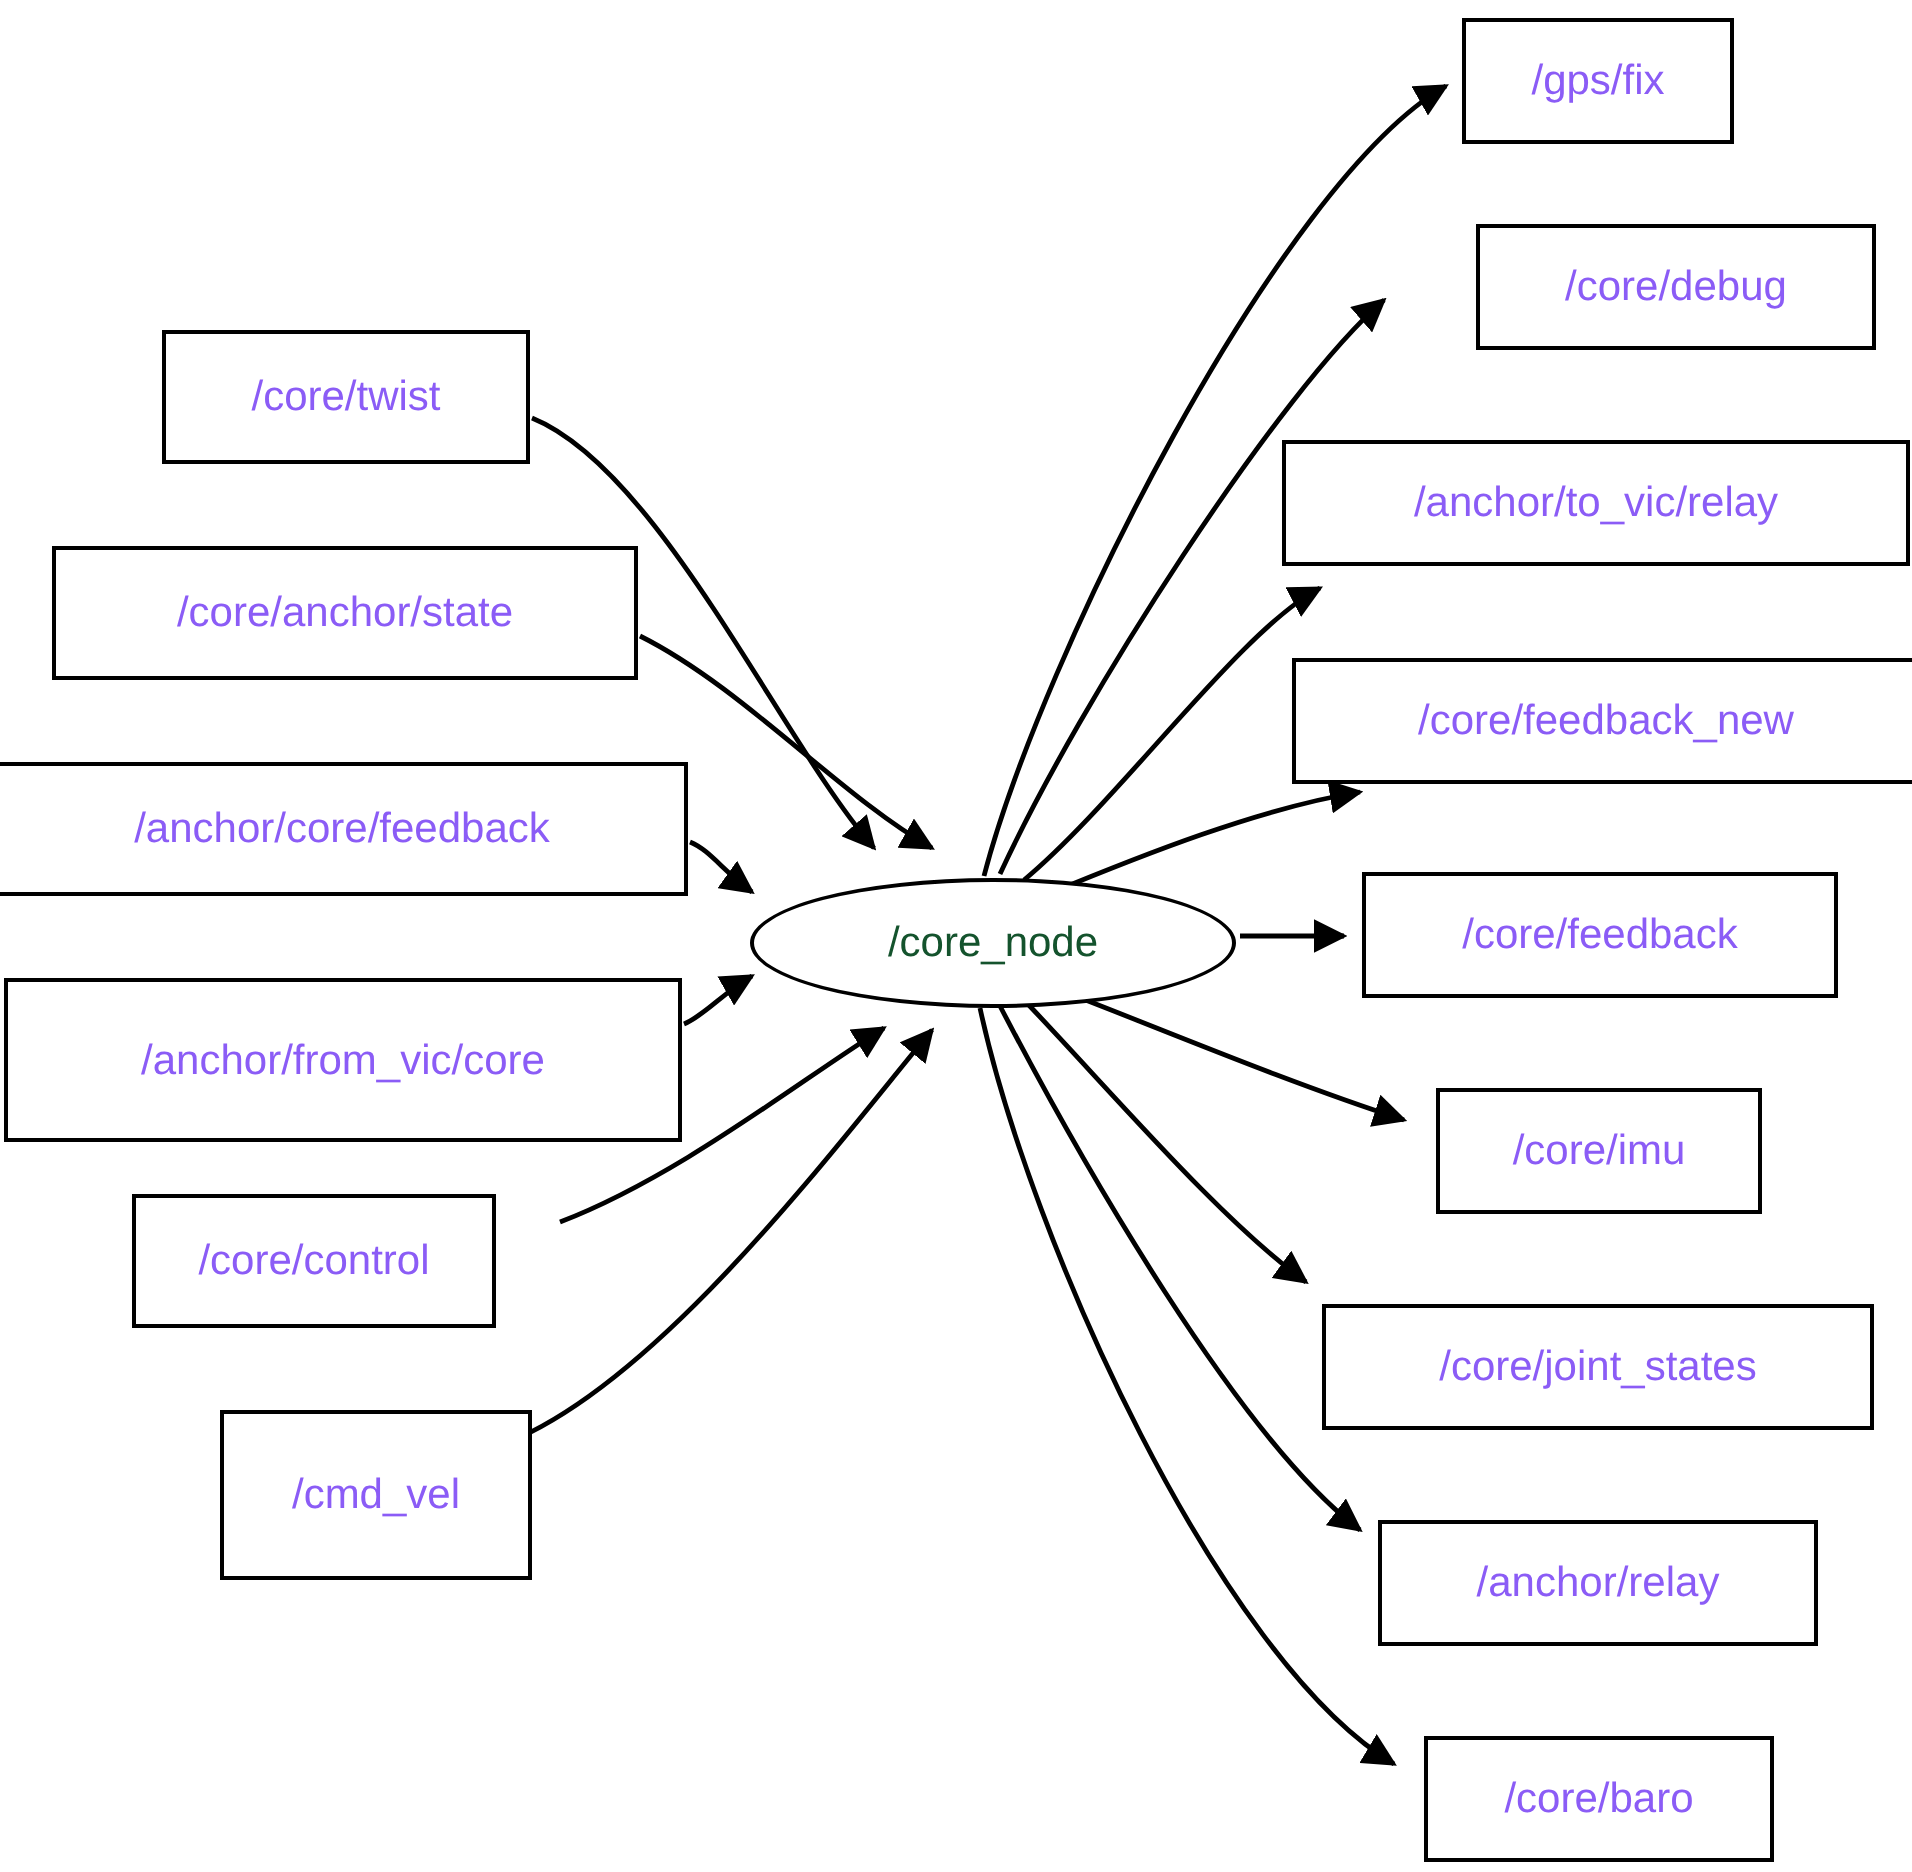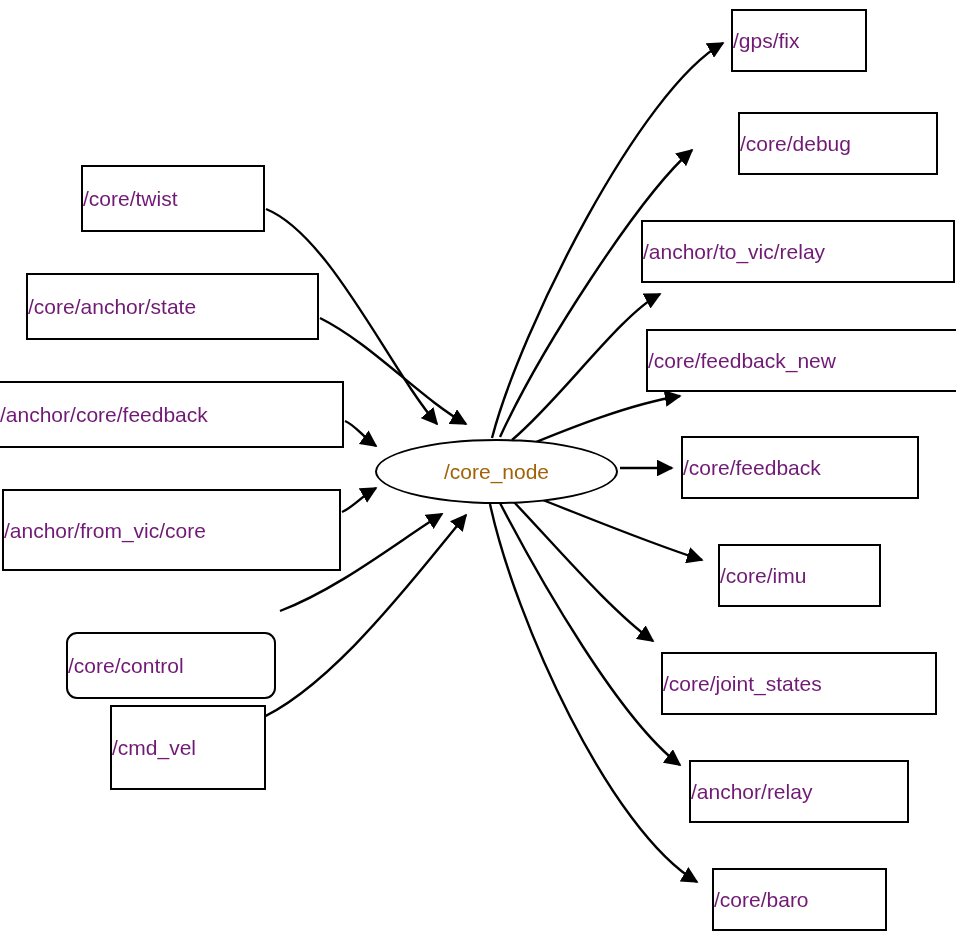--- a/index.html
+++ b/index.html
@@ -22,36 +22,36 @@
     width: 956px;
     height: 936px;
   }
   .node-box {
     position: absolute;
     box-sizing: border-box;
     border: 2px solid #000000;
     background: #ffffff;
     display: flex;
     align-items: center;
-    justify-content: flex-start;
-    color: #701a75;
+    justify-content: center;
+    color: #8b5cf6;
     font-size: 21px;
     line-height: 1;
     white-space: nowrap;
   }
   .node-ellipse {
     position: absolute;
     box-sizing: border-box;
     border: 2px solid #000000;
     border-radius: 50%;
     background: #ffffff;
     display: flex;
     align-items: center;
     justify-content: center;
-    color: #a16207;
+    color: #14532d;
     font-size: 21px;
     line-height: 1;
     white-space: nowrap;
   }
 </style>
 </head>
 <body>
 
 <div id="canvas">
 
@@ -92,21 +92,21 @@
   </div>
   <div class="node-box" style="left:26px; top:273px; width:293px; height:67px;">
     <span>/core/anchor/state</span>
   </div>
   <div class="node-box" style="left:-2px; top:381px; width:346px; height:67px;">
     <span>/anchor/core/feedback</span>
   </div>
   <div class="node-box" style="left:2px; top:489px; width:339px; height:82px;">
     <span>/anchor/from_vic/core</span>
   </div>
-  <div class="node-box" style="left:66px; top:632px; width:210px; height:67px;border-radius:11px;">
+  <div class="node-box" style="left:66px; top:597px; width:182px; height:67px;">
     <span>/core/control</span>
   </div>
   <div class="node-box" style="left:110px; top:705px; width:156px; height:85px;">
     <span>/cmd_vel</span>
   </div>
 
   <div class="node-box" style="left:731px; top:9px; width:136px; height:63px;">
     <span>/gps/fix</span>
   </div>
   <div class="node-box" style="left:700px; top:112px; width:200px; height:63px;margin-left:38px;">

